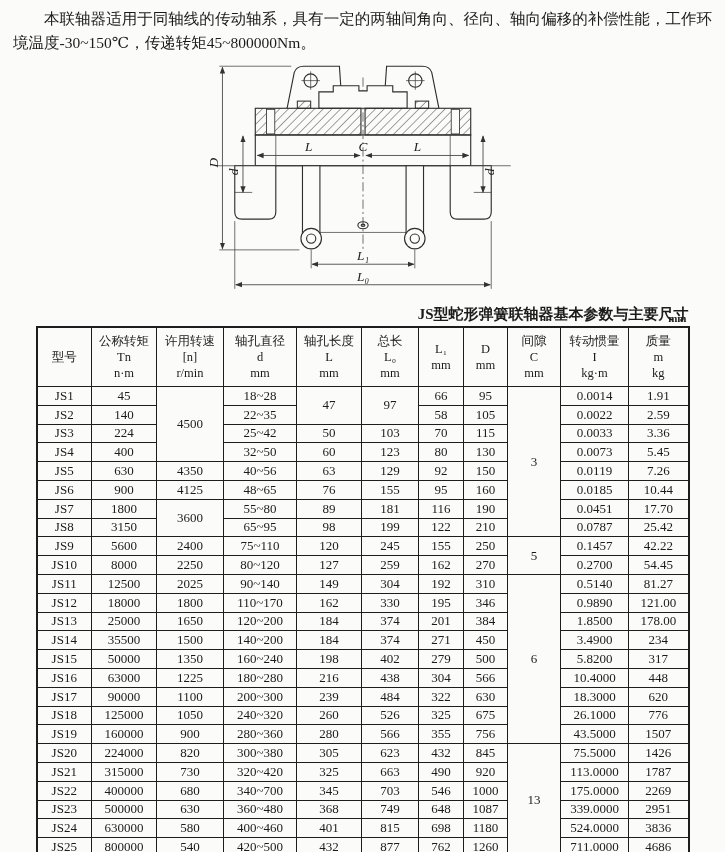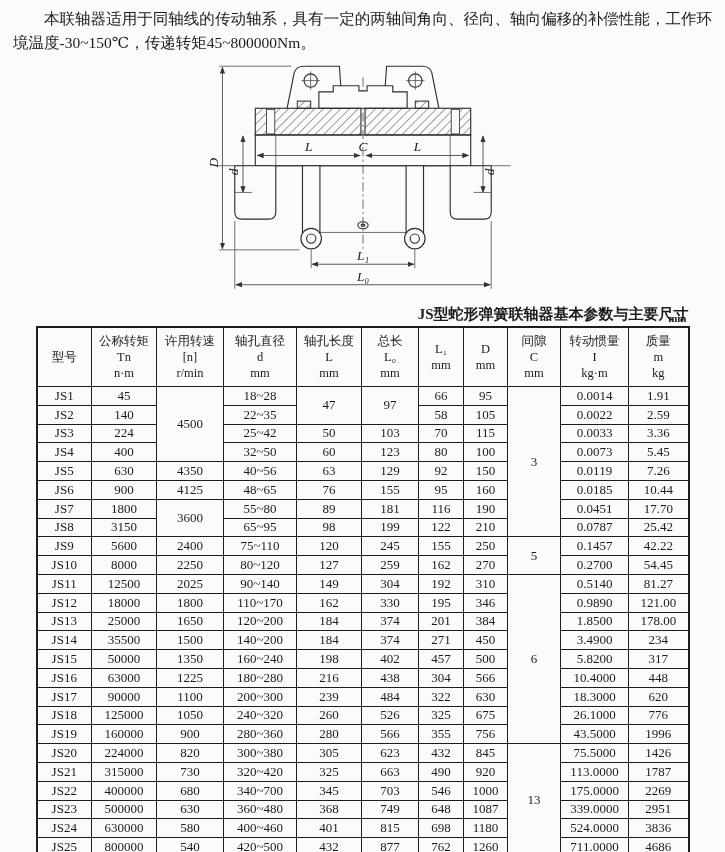--- a/index.html
+++ b/index.html
@@ -254,21 +254,21 @@
         <td>0.0033</td>
         <td>3.36</td>
       </tr>
       <tr>
         <td>JS4</td>
         <td>400</td>
         <td>32~50</td>
         <td>60</td>
         <td>123</td>
         <td>80</td>
-        <td>100</td>
+        <td>130</td>
         <td>0.0073</td>
         <td>5.45</td>
       </tr>
       <tr>
         <td>JS5</td>
         <td>630</td>
         <td class="nbb">4350</td>
         <td>40~56</td>
         <td>63</td>
         <td>129</td>
@@ -386,21 +386,21 @@
         <td>3.4900</td>
         <td>234</td>
       </tr>
       <tr>
         <td>JS15</td>
         <td>50000</td>
         <td>1350</td>
         <td>160~240</td>
         <td>198</td>
         <td>402</td>
-        <td>457</td>
+        <td>279</td>
         <td>500</td>
         <td>5.8200</td>
         <td>317</td>
       </tr>
       <tr>
         <td>JS16</td>
         <td>63000</td>
         <td>1225</td>
         <td>180~280</td>
         <td>216</td>
@@ -437,21 +437,21 @@
       <tr>
         <td>JS19</td>
         <td>160000</td>
         <td>900</td>
         <td>280~360</td>
         <td>280</td>
         <td>566</td>
         <td>355</td>
         <td>756</td>
         <td>43.5000</td>
-        <td>1996</td>
+        <td>1507</td>
       </tr>
       <tr>
         <td>JS20</td>
         <td>224000</td>
         <td>820</td>
         <td>300~380</td>
         <td>305</td>
         <td>623</td>
         <td>432</td>
         <td>845</td>

